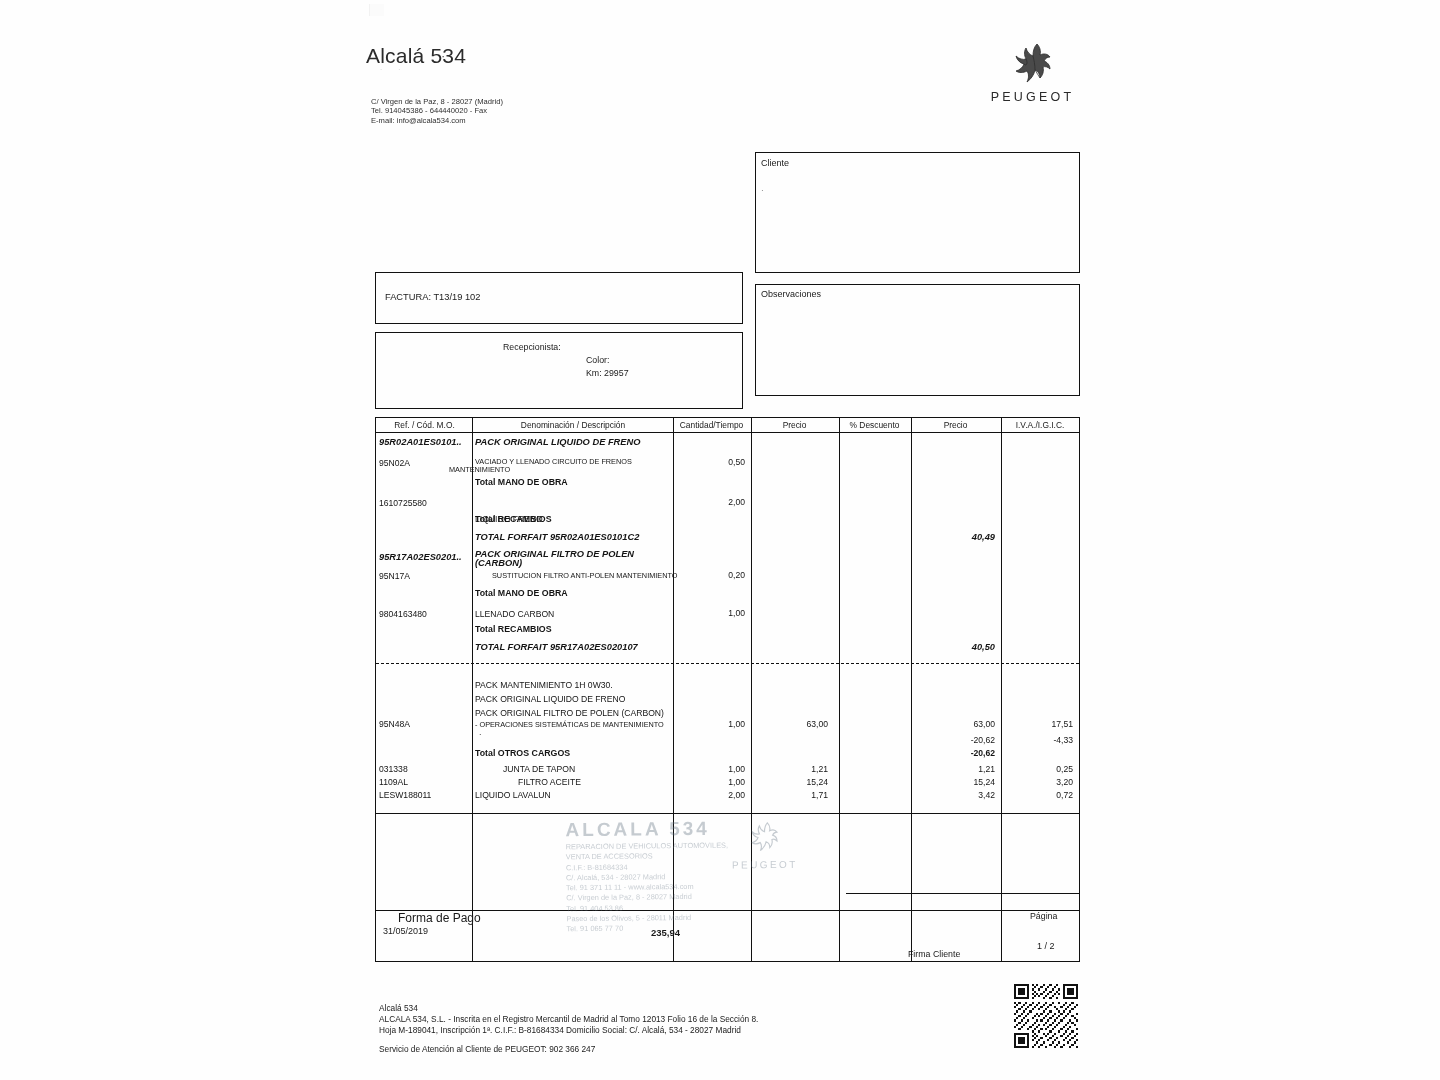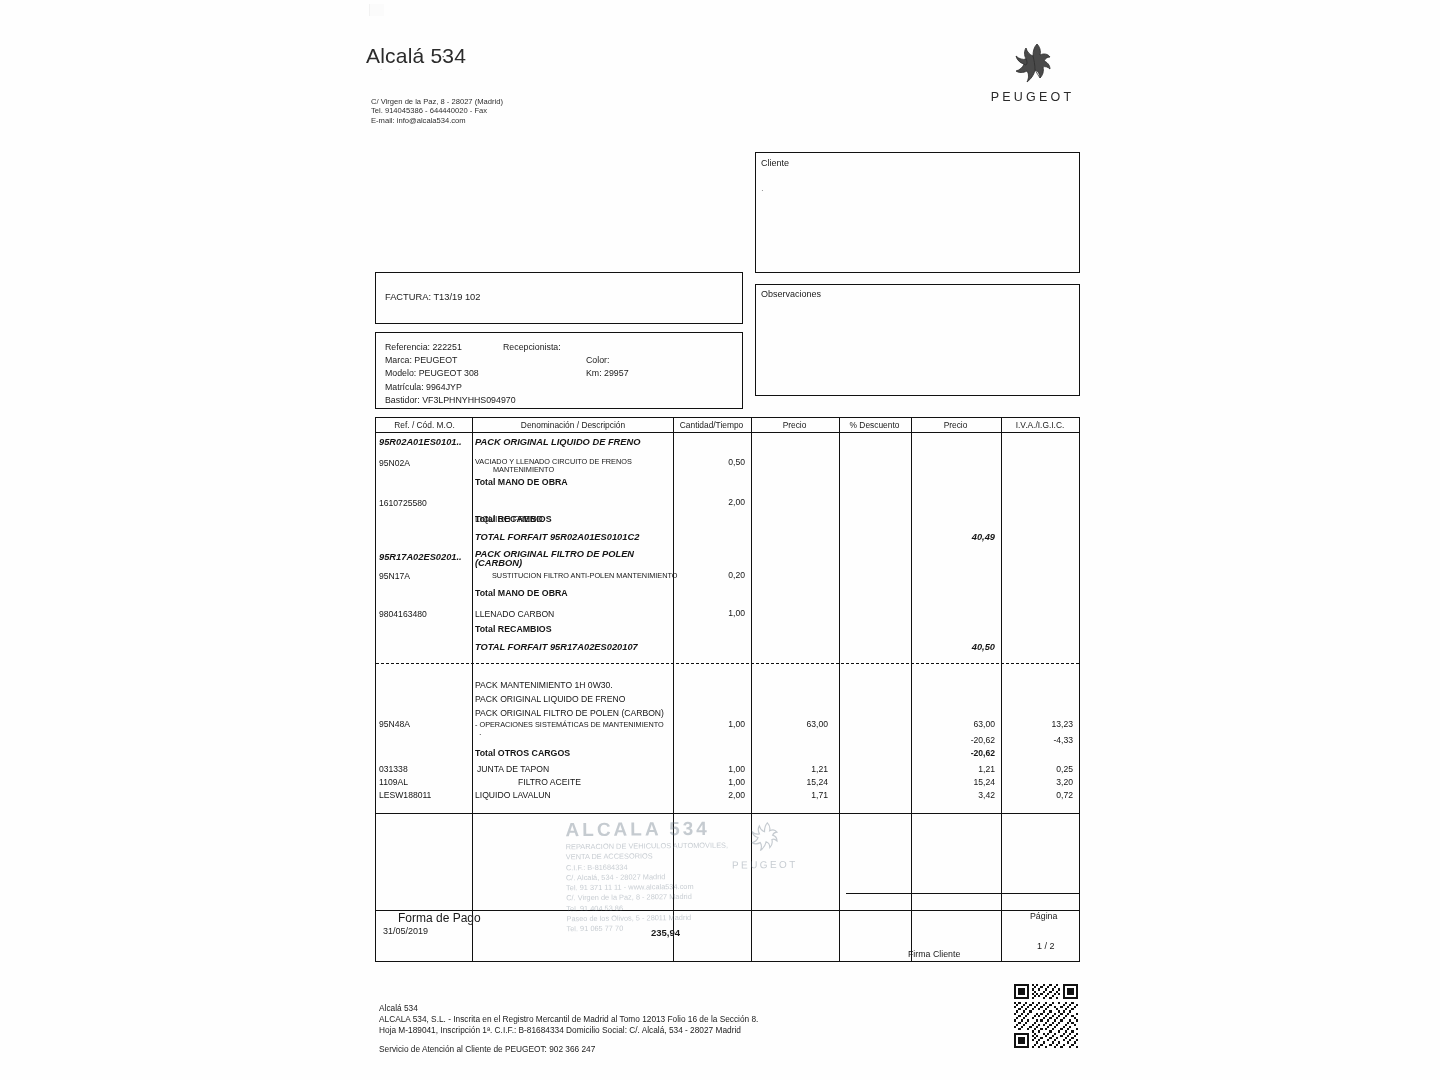--- a/index.html
+++ b/index.html
@@ -279,27 +279,20 @@
   <div class="cliente-tick">·</div>
 
   <div class="box" id="observ-box"></div>
   <div class="box-label" id="observ-label">Observaciones</div>
 
 
   <div class="box" id="factura-box"></div>
   <div id="factura-text">FACTURA: T13/19 102</div>
 
   <div class="box" id="vehicle-box"></div>
-  <div class="veh-col-a">
-    <div>Referencia: 222251</div>
-    <div>Marca: PEUGEOT</div>
-    <div>Modelo: PEUGEOT 308</div>
-    <div>Matrícula: 9964JYP</div>
-    <div>Bastidor: VF3LPHNYHHS094970</div>
-  </div>
   <div class="veh-col-b">Recepcionista:</div>
   <div class="veh-col-c">
     <div>Color:</div>
     <div>Km: 29957</div>
   </div>
 
   <div id="items-frame">
 
     <div class="vline" style="left:96px;  height:543px;"></div>
     <div class="vline" style="left:297px; height:543px;"></div>
@@ -326,21 +319,21 @@
   <div class="col-head" style="left:751px; width:87px;">Precio</div>
   <div class="col-head" style="left:839px; width:71px;">% Descuento</div>
   <div class="col-head" style="left:911px; width:89px;">Precio</div>
   <div class="col-head" style="left:1001px; width:78px;">I.V.A./I.G.I.C.</div>
 
   <div class="cell bolditalic" style="left:379px; top:437px;">95R02A01ES0101..</div>
   <div class="cell bolditalic" style="left:475px; top:437px;">PACK ORIGINAL LIQUIDO DE FRENO</div>
 
   <div class="cell" style="left:379px; top:458px;">95N02A</div>
   <div class="cell small" style="left:475px; top:457px;">VACIADO Y LLENADO CIRCUITO DE FRENOS</div>
-  <div class="cell small" style="left:493px; top:465px;">MANTENIMIENTO</div>
+  <div class="cell small" style="left:449px; top:465px;">MANTENIMIENTO</div>
   <div class="num" style="left:690px; top:457px; width:55px;">0,50</div>
 
   <div class="cell bold" style="left:475px; top:477px;">Total MANO DE OBRA</div>
 
   <div class="cell" style="left:379px; top:498px;">1610725580</div>
   <div class="cell" style="left:475px; top:506px;margin-top:8px;">LIQUIDO FRENO</div>
   <div class="num" style="left:690px; top:497px; width:55px;">2,00</div>
 
   <div class="cell bold" style="left:475px; top:514px;">Total RECAMBIOS</div>
 
@@ -370,30 +363,30 @@
   <div class="cell" style="left:475px; top:694px;">PACK ORIGINAL LIQUIDO DE FRENO</div>
   <div class="cell" style="left:475px; top:708px;">PACK ORIGINAL FILTRO DE POLEN (CARBON)</div>
 
   <div class="cell" style="left:379px; top:719px;">95N48A</div>
   <div class="cell small" style="left:475px; top:720px;">- OPERACIONES SISTEMÁTICAS DE MANTENIMIENTO</div>
   <div class="cell small" style="left:479px; top:730px;">·</div>
 
   <div class="num" style="left:690px; top:719px; width:55px;">1,00</div>
   <div class="num" style="left:770px; top:719px; width:58px;">63,00</div>
   <div class="num" style="left:930px; top:719px; width:65px;">63,00</div>
-  <div class="num" style="left:1015px; top:719px; width:58px;">13,23</div>
+  <div class="num" style="left:1015px; top:719px; width:58px;">17,51</div>
 
   <div class="num" style="left:930px; top:735px; width:65px;">-20,62</div>
   <div class="num" style="left:1015px; top:735px; width:58px;">-4,33</div>
 
   <div class="cell bold" style="left:475px; top:748px;">Total OTROS CARGOS</div>
   <div class="num bold" style="left:930px; top:748px; width:65px;">-20,62</div>
 
   <div class="cell" style="left:379px; top:764px;">031338</div>
-  <div class="cell" style="left:477px; top:764px;">JUNTA DE TAPON</div>
+  <div class="cell" style="left:503px; top:764px;">JUNTA DE TAPON</div>
   <div class="num" style="left:690px; top:764px; width:55px;">1,00</div>
   <div class="num" style="left:770px; top:764px; width:58px;">1,21</div>
   <div class="num" style="left:930px; top:764px; width:65px;">1,21</div>
   <div class="num" style="left:1015px; top:764px; width:58px;">0,25</div>
 
   <div class="cell" style="left:379px; top:777px;">1109AL</div>
   <div class="cell" style="left:475px; top:777px;margin-left:43px;">FILTRO ACEITE</div>
   <div class="num" style="left:690px; top:777px; width:55px;">1,00</div>
   <div class="num" style="left:770px; top:777px; width:58px;">15,24</div>
   <div class="num" style="left:930px; top:777px; width:65px;">15,24</div>

